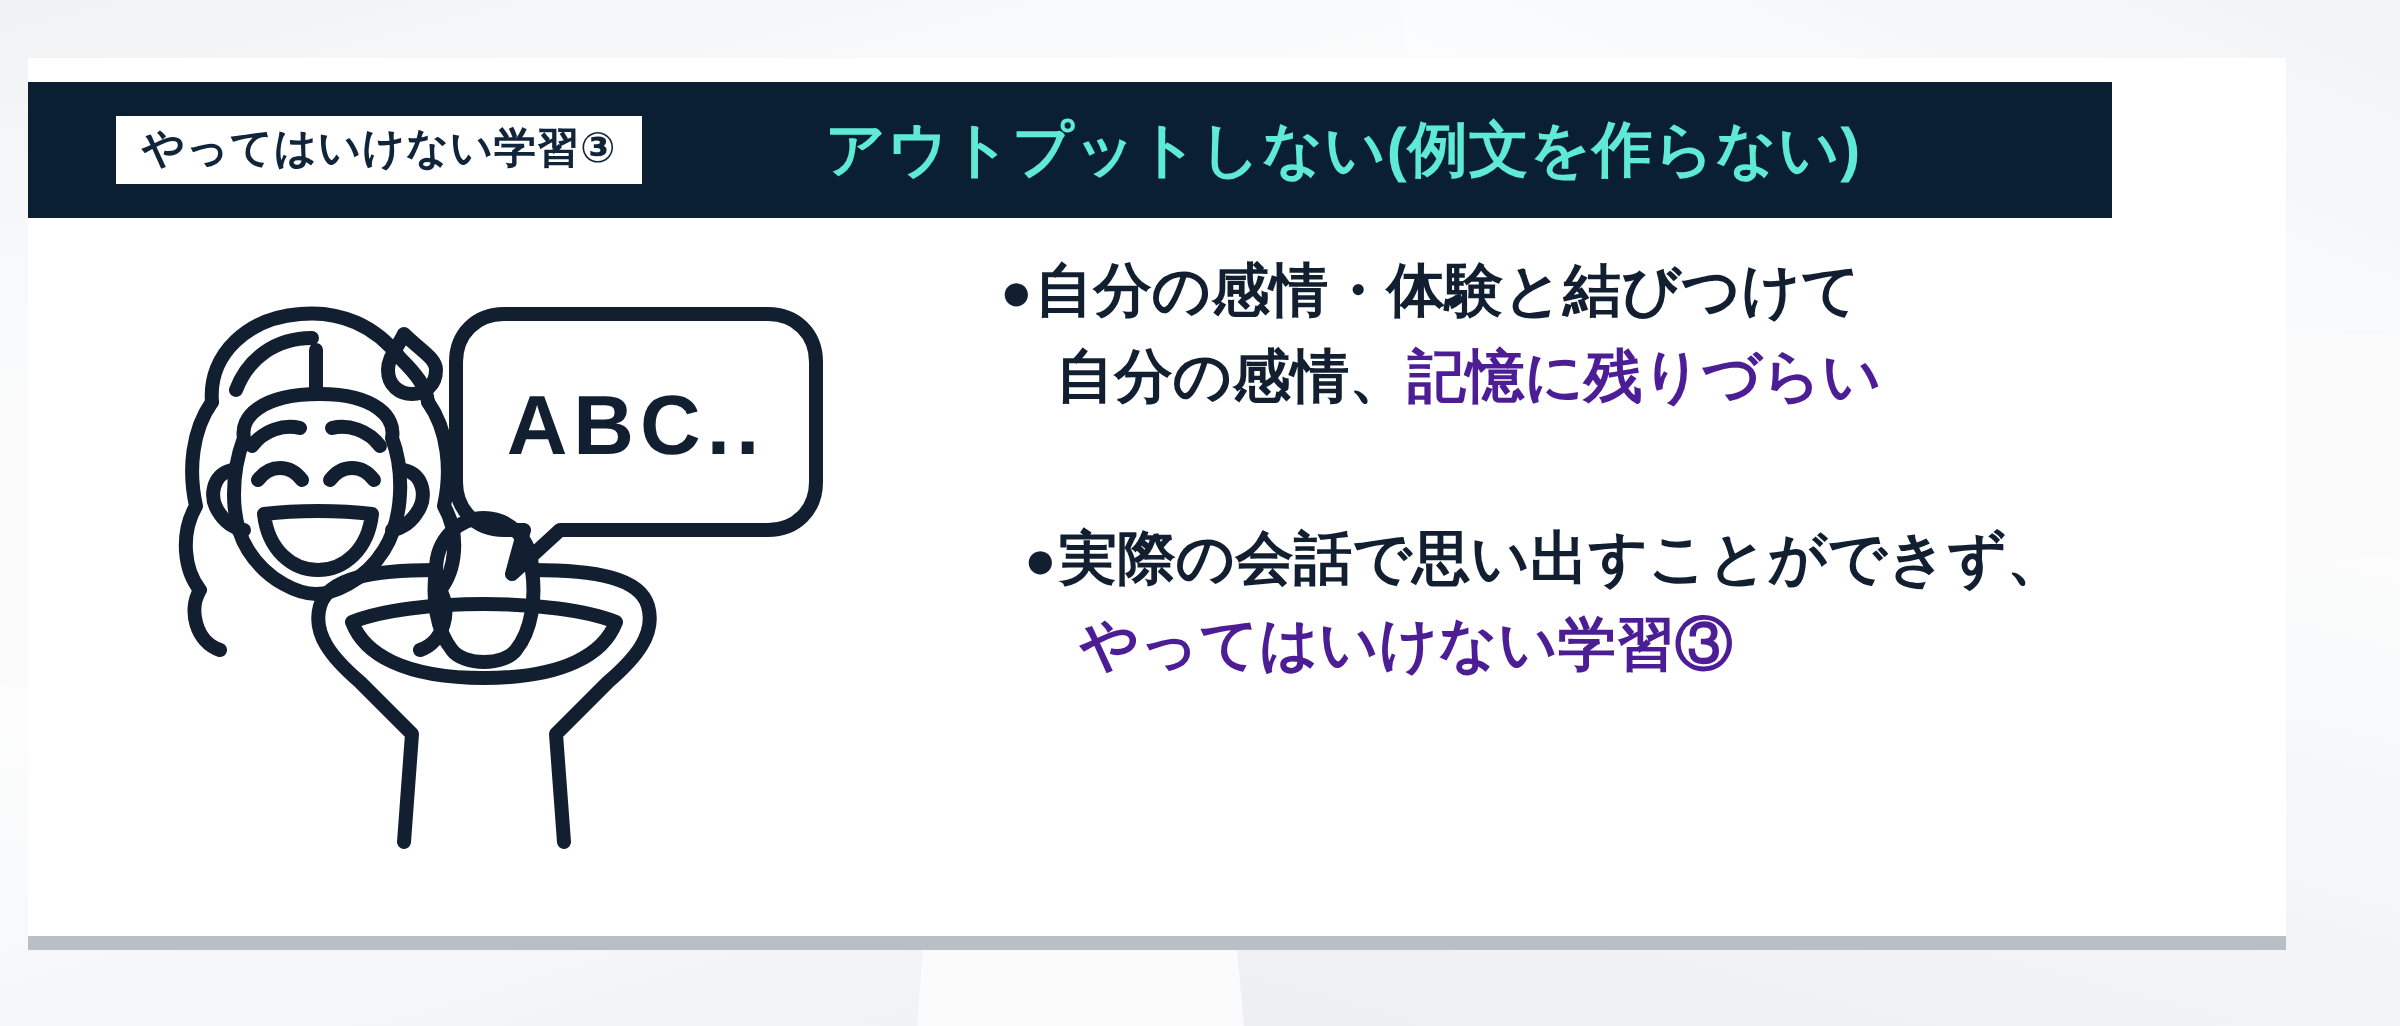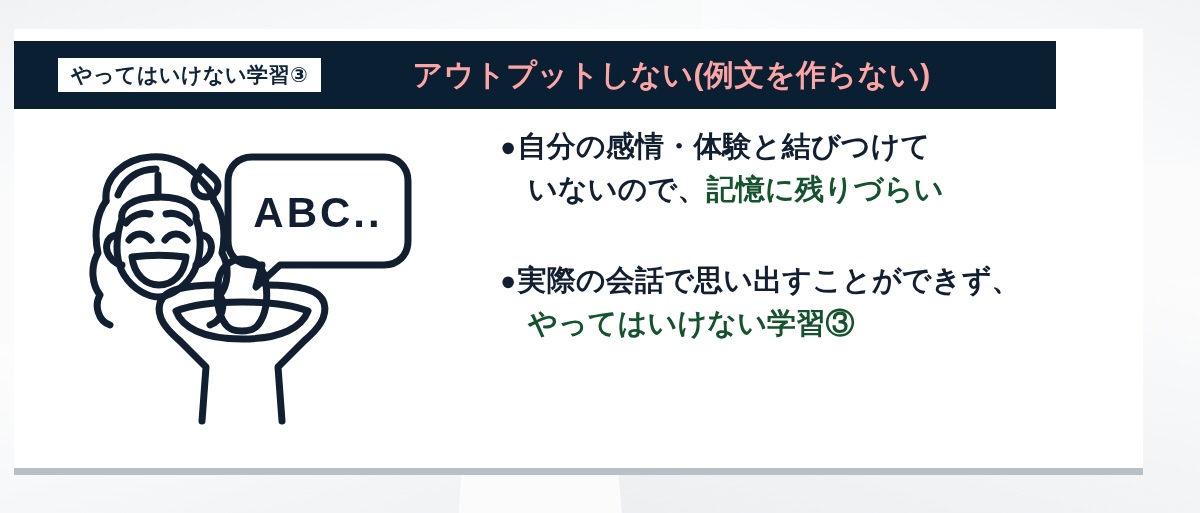--- a/index.html
+++ b/index.html
@@ -80,21 +80,21 @@
     font-size: 21px;
     font-weight: 700;
     letter-spacing: 0.5px;
     padding: 6px 13px 7px 13px;
     line-height: 1;
     white-space: nowrap;
   }
   .header-title {
     flex: 1;
     text-align: center;
-    color: #fca5a5;
+    color: #5eead4;
     font-size: 30px;
     font-weight: 700;
     letter-spacing: 0.5px;
     white-space: nowrap;
     margin-right: 50px;
     margin-left: 16px;
   }
 
   
   .slide-body {
@@ -125,39 +125,40 @@
     left: 486px;
     top: 28px;
     width: 600px;
   }
   .bullet-group {
     margin-bottom: 48px;
     font-family: Liberation Serif, serif;
   }
   .bullet-group:last-child {
     margin-bottom: 0;
+    margin-left: 12px;
   }
   .bullet-line {
     font-size: 29px;
     font-weight: 700;
     line-height: 1.48;
     color: #121f31;
     white-space: nowrap;
     letter-spacing: 0.2px;
   }
   .bullet-line.indented {
     padding-left: 28px;
   }
   .bullet-marker {
     color: #121f31;
     font-size: 27px;
     margin-right: 1px;
   }
   .hl {
-    color: #14532d;
+    color: #4c1d95;
   }
 </style>
 </head>
 <body>
 
 <div class="stage">
 
   <div class="sheen sheen-a"></div>
   <div class="sheen sheen-b"></div>
   <div class="sheen sheen-c"></div>
@@ -231,21 +232,21 @@
         </svg>
       </div>
 
       <div class="bullets">
 
         <div class="bullet-group">
           <div class="bullet-line">
             <span class="bullet-marker">●</span><span>自分の感情・体験と結びつけて</span>
           </div>
           <div class="bullet-line indented">
-            <span>いないので、</span><span class="hl">記憶に残りづらい</span>
+            <span>自分の感情、</span><span class="hl">記憶に残りづらい</span>
           </div>
         </div>
 
         <div class="bullet-group">
           <div class="bullet-line">
             <span class="bullet-marker">●</span><span>実際の会話で思い出すことができず、</span>
           </div>
           <div class="bullet-line indented">
             <span class="hl">やってはいけない学習③</span>
           </div>

